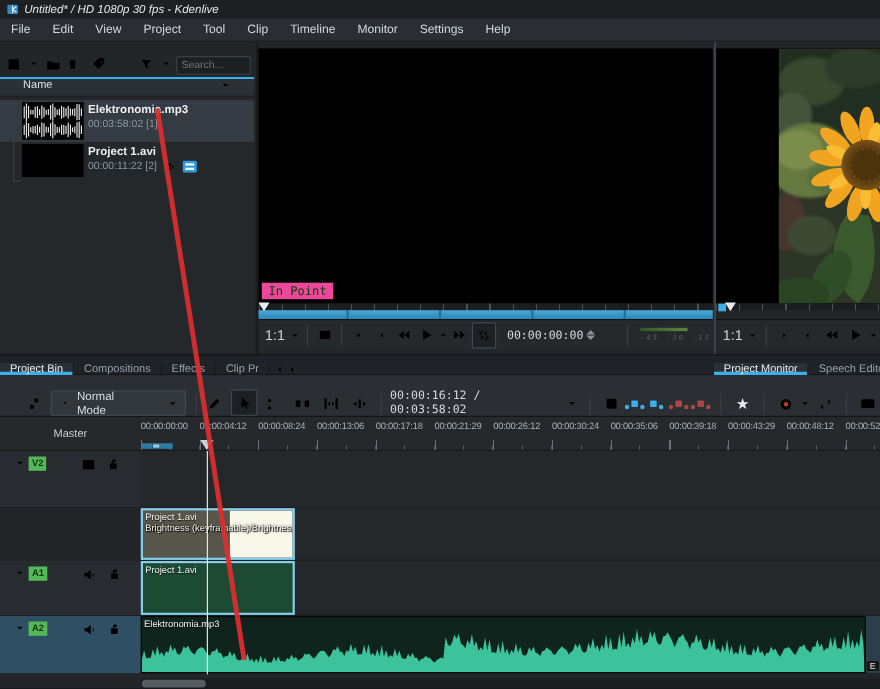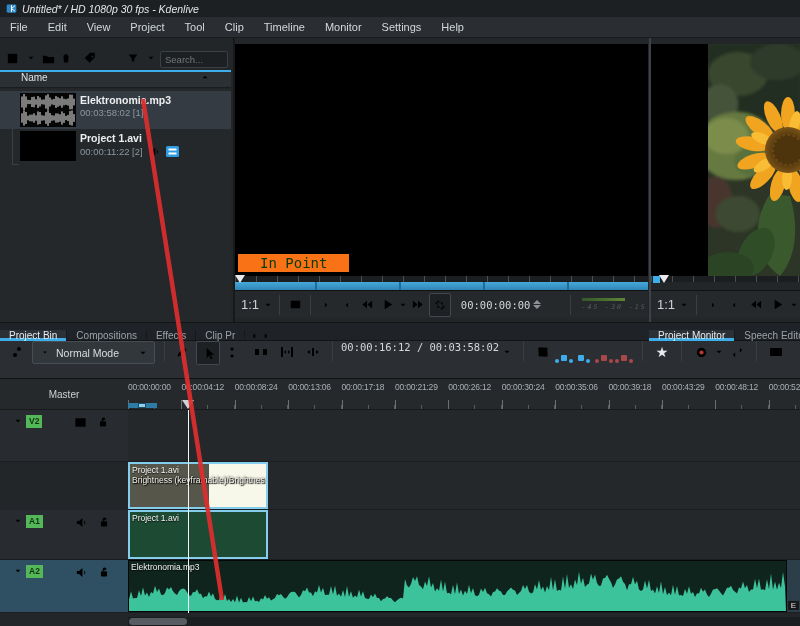--- a/index.html
+++ b/index.html
@@ -45,22 +45,22 @@
   .bin-dur{font-size:9.5px;color:#8d98a0;margin-top:1px;display:flex;align-items:center;gap:5px;}
   .treeguide{position:absolute;left:12px;top:20px;width:1px;height:56px;background:#3a3f43;}
   .treeguide::before,.treeguide::after{content:"";position:absolute;left:0;width:7px;height:1px;background:#3a3f43;}
   .treeguide::before{top:0;} .treeguide::after{bottom:0;}
 
   
   .monitor{position:absolute;top:38px;background:#232629;}
   .clipmon{left:233px;width:415px;height:284px;border-left:2px solid #17191b;box-sizing:border-box;}
   .projmon{left:649px;width:151px;height:284px;border-left:2px solid #3c4247;box-sizing:border-box;}
   .mon-video{position:absolute;left:0;right:0;top:6px;height:232px;background:#000;overflow:hidden;}
-  .inpoint{position:absolute;left:3px;bottom:4px;background:#f97316;color:#0a3a0a;
-           font-family:"DejaVu Sans Mono",monospace;font-size:14px;padding:1px 22px;}
+  .inpoint{position:absolute;left:3px;bottom:4px;background:#ec4899;color:#0a3a0a;
+           font-family:"DejaVu Sans Mono",monospace;font-size:11px;padding:1px 6px;}
   .seekticks{position:absolute;left:0;right:0;top:238px;height:6px;background:#1b1e20;
       background-image:repeating-linear-gradient(90deg,#4a5054 0 1px,transparent 1px 21px);}
   .seekbar{position:absolute;left:0;right:0;top:244px;height:8px;
       background:linear-gradient(#46a9da,#2f85b5);}
   .seekbar .tick{position:absolute;top:0;bottom:0;width:2px;background:#1f6e99;}
   .seek-tri{position:absolute;top:237px;width:0;height:0;border-left:5px solid transparent;
       border-right:5px solid transparent;border-top:8px solid #e8eaec;z-index:3;}
   .zonesq{position:absolute;left:2px;top:238px;width:7px;height:7px;background:#3daee9;}
   .mon-toolbar{position:absolute;left:0;right:0;top:252px;height:28px;background:#26292c;border-top:1px solid #101214;
       display:flex;align-items:center;padding-left:6px;box-sizing:border-box;overflow:hidden;}
@@ -78,21 +78,21 @@
   .tabbar{position:absolute;left:0;top:322px;width:800px;height:19px;background:#1f2327;
           border-top:1px solid #121416;border-bottom:1px solid #121416;box-sizing:border-box;}
   .tabgroup{position:absolute;top:0;height:18px;display:flex;align-items:flex-end;}
   .tab{display:flex;align-items:center;padding:0 9px;font-size:10px;color:#9aa1a7;border-right:1px solid #16191c;white-space:nowrap;}
   .tab.active{background:#2b3036;color:#e9ebed;box-shadow:inset 0 -3px 0 #3daee9;}
   .tab.trunc{max-width:34px;overflow:hidden;}
   .tabscroll{display:flex;align-items:center;gap:2px;padding:0 4px;}
 
   
   .tl-toolbar{position:absolute;left:0;top:341px;width:800px;height:38px;background:#2b2f33;
-      border-bottom:1px solid #0e1012;display:flex;align-items:flex-start;padding-left:6px;box-sizing:border-box;}
+      border-bottom:1px solid #0e1012;display:flex;align-items:flex-end;padding-left:20px;box-sizing:border-box;}
   .combo{height:21px;background:#32373c;border:1px solid #474d53;border-radius:2px;display:inline-flex;
       align-items:center;padding:0 6px;font-size:10.5px;color:#dadde0;gap:5px;margin:0 4px;}
   .kf{display:inline-flex;align-items:flex-end;gap:2px;width:20px;justify-content:center;height:22px;padding-bottom:6px;}
   .kf i{width:4px;height:4px;border-radius:50%;background:#3daee9;display:block;}
   .kf i.big{width:6px;height:6px;margin-bottom:2px;border-radius:1px;}
   .kf.red i{background:#a84848;}
   .star{font-size:14px;color:#e8eaec;}
 
   
   .timeline{position:absolute;left:0;top:379px;width:800px;height:247px;background:#232629;}

